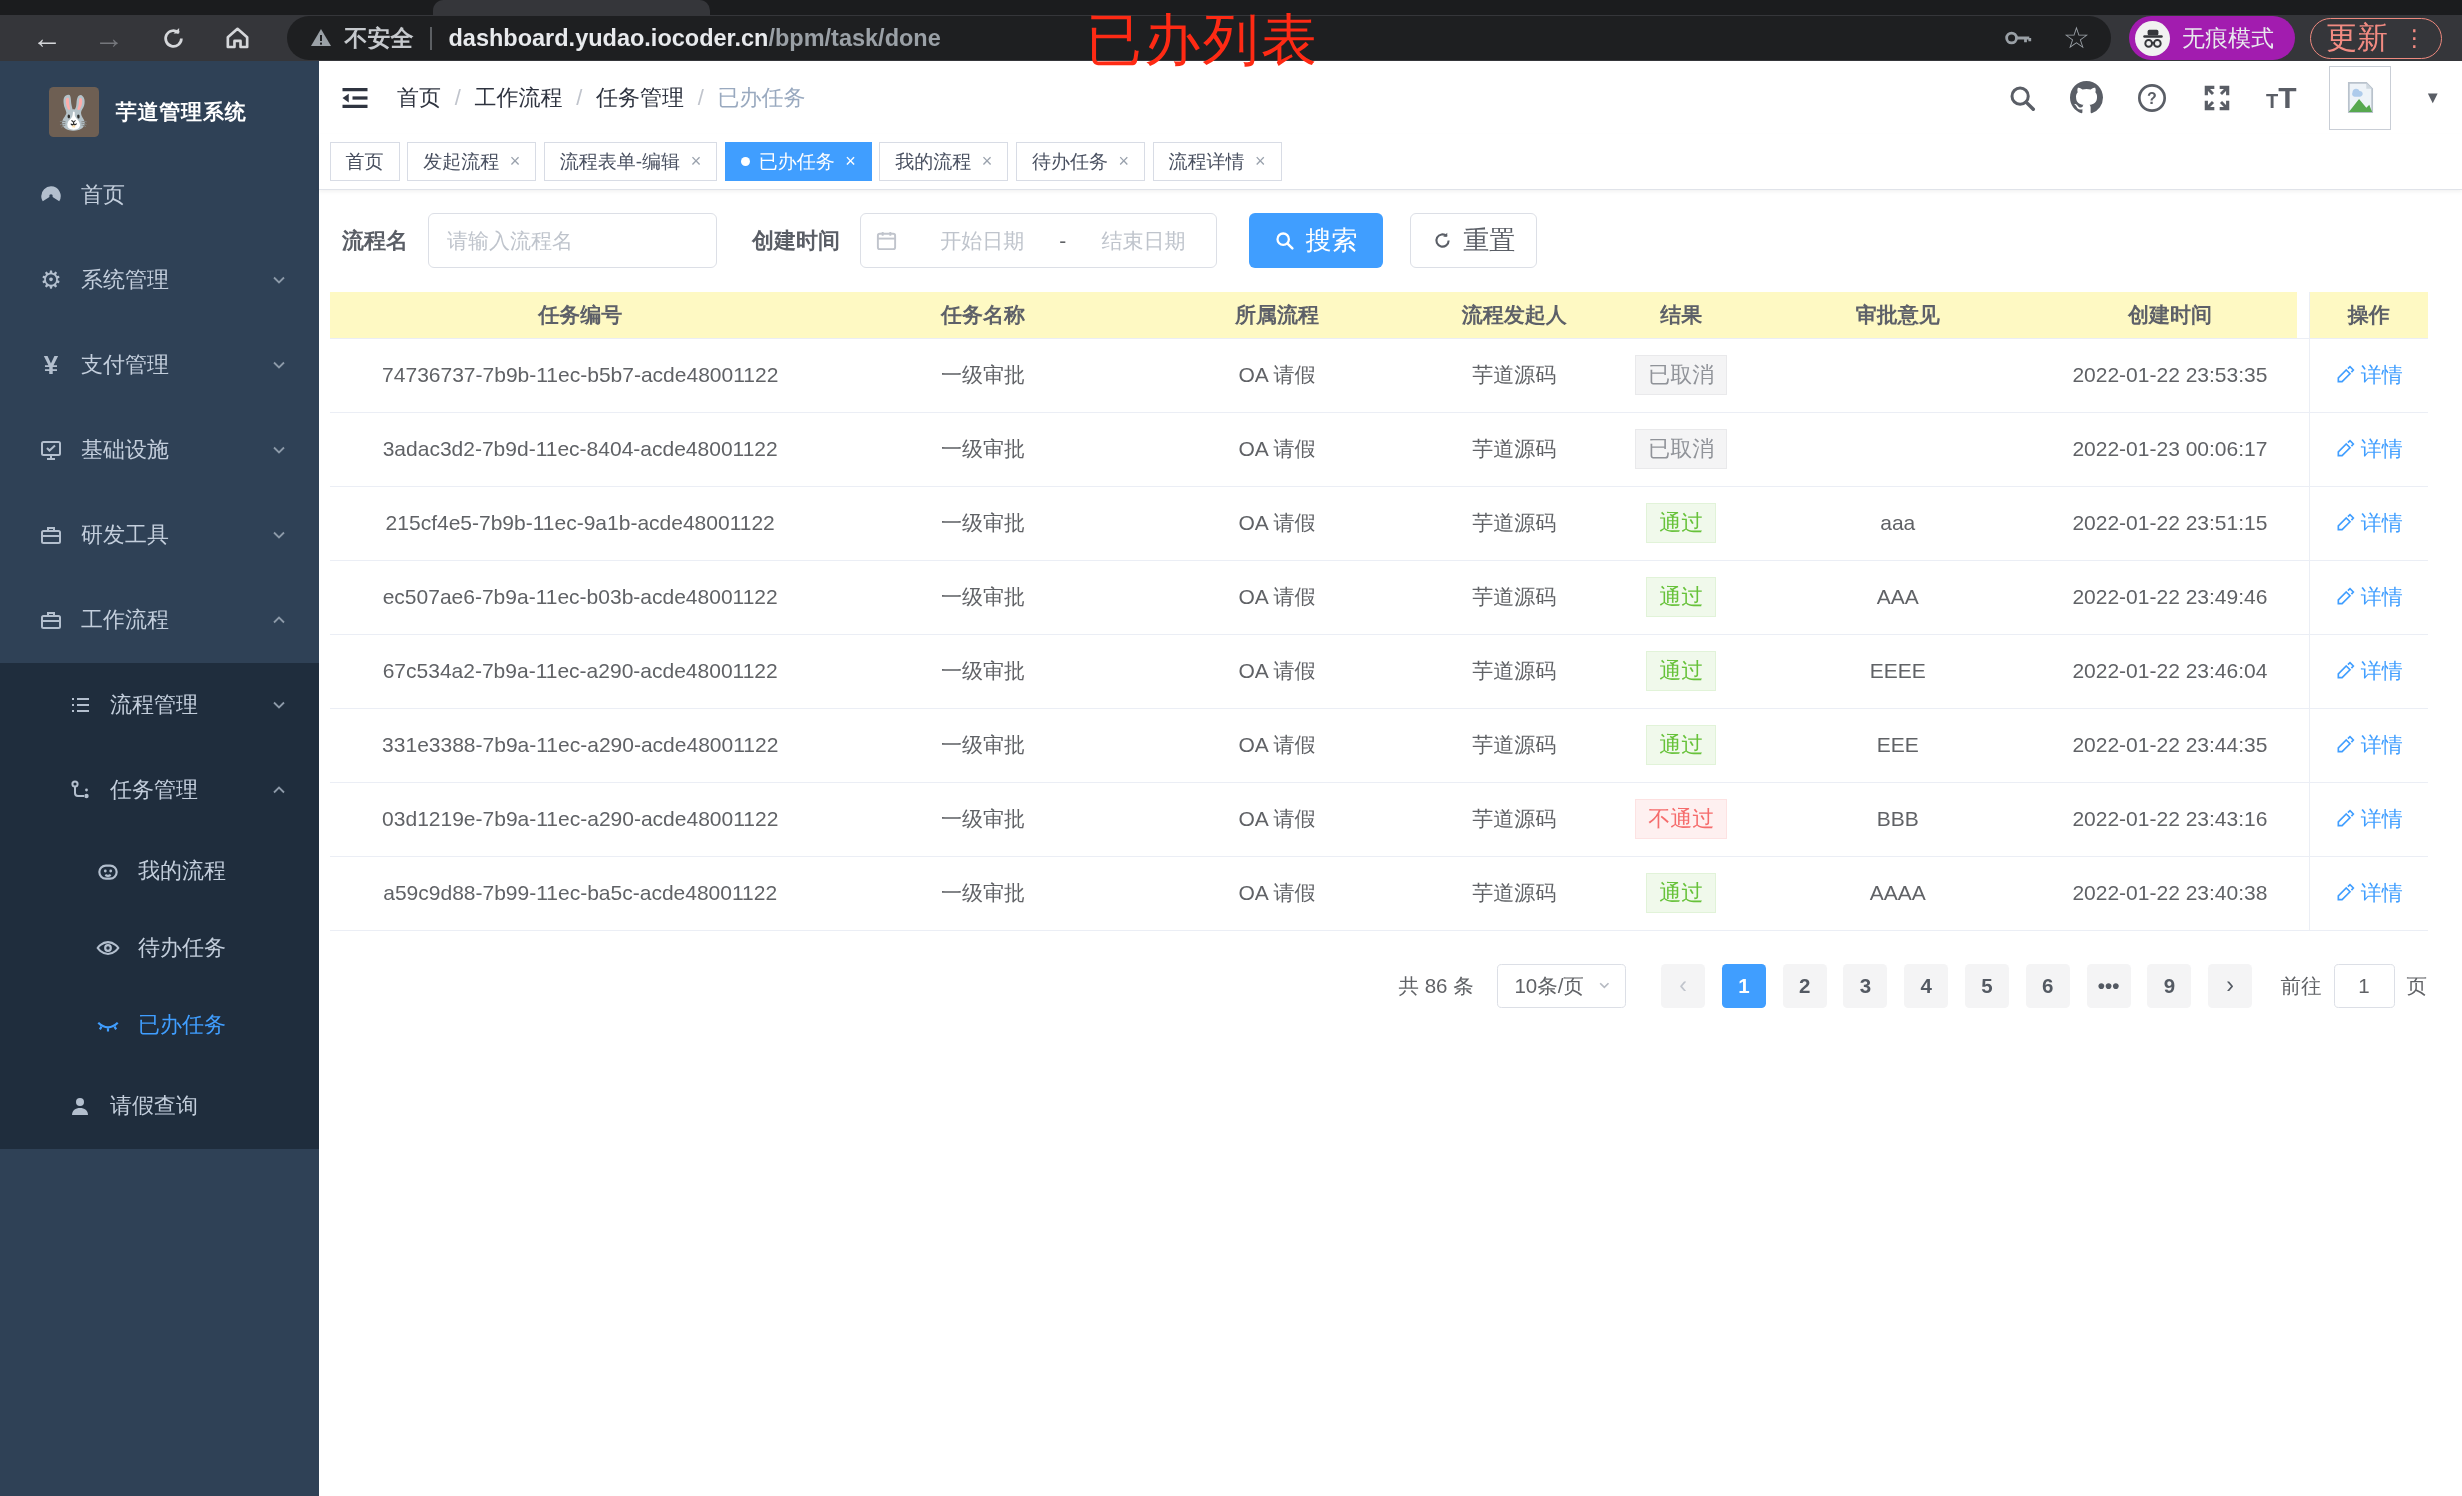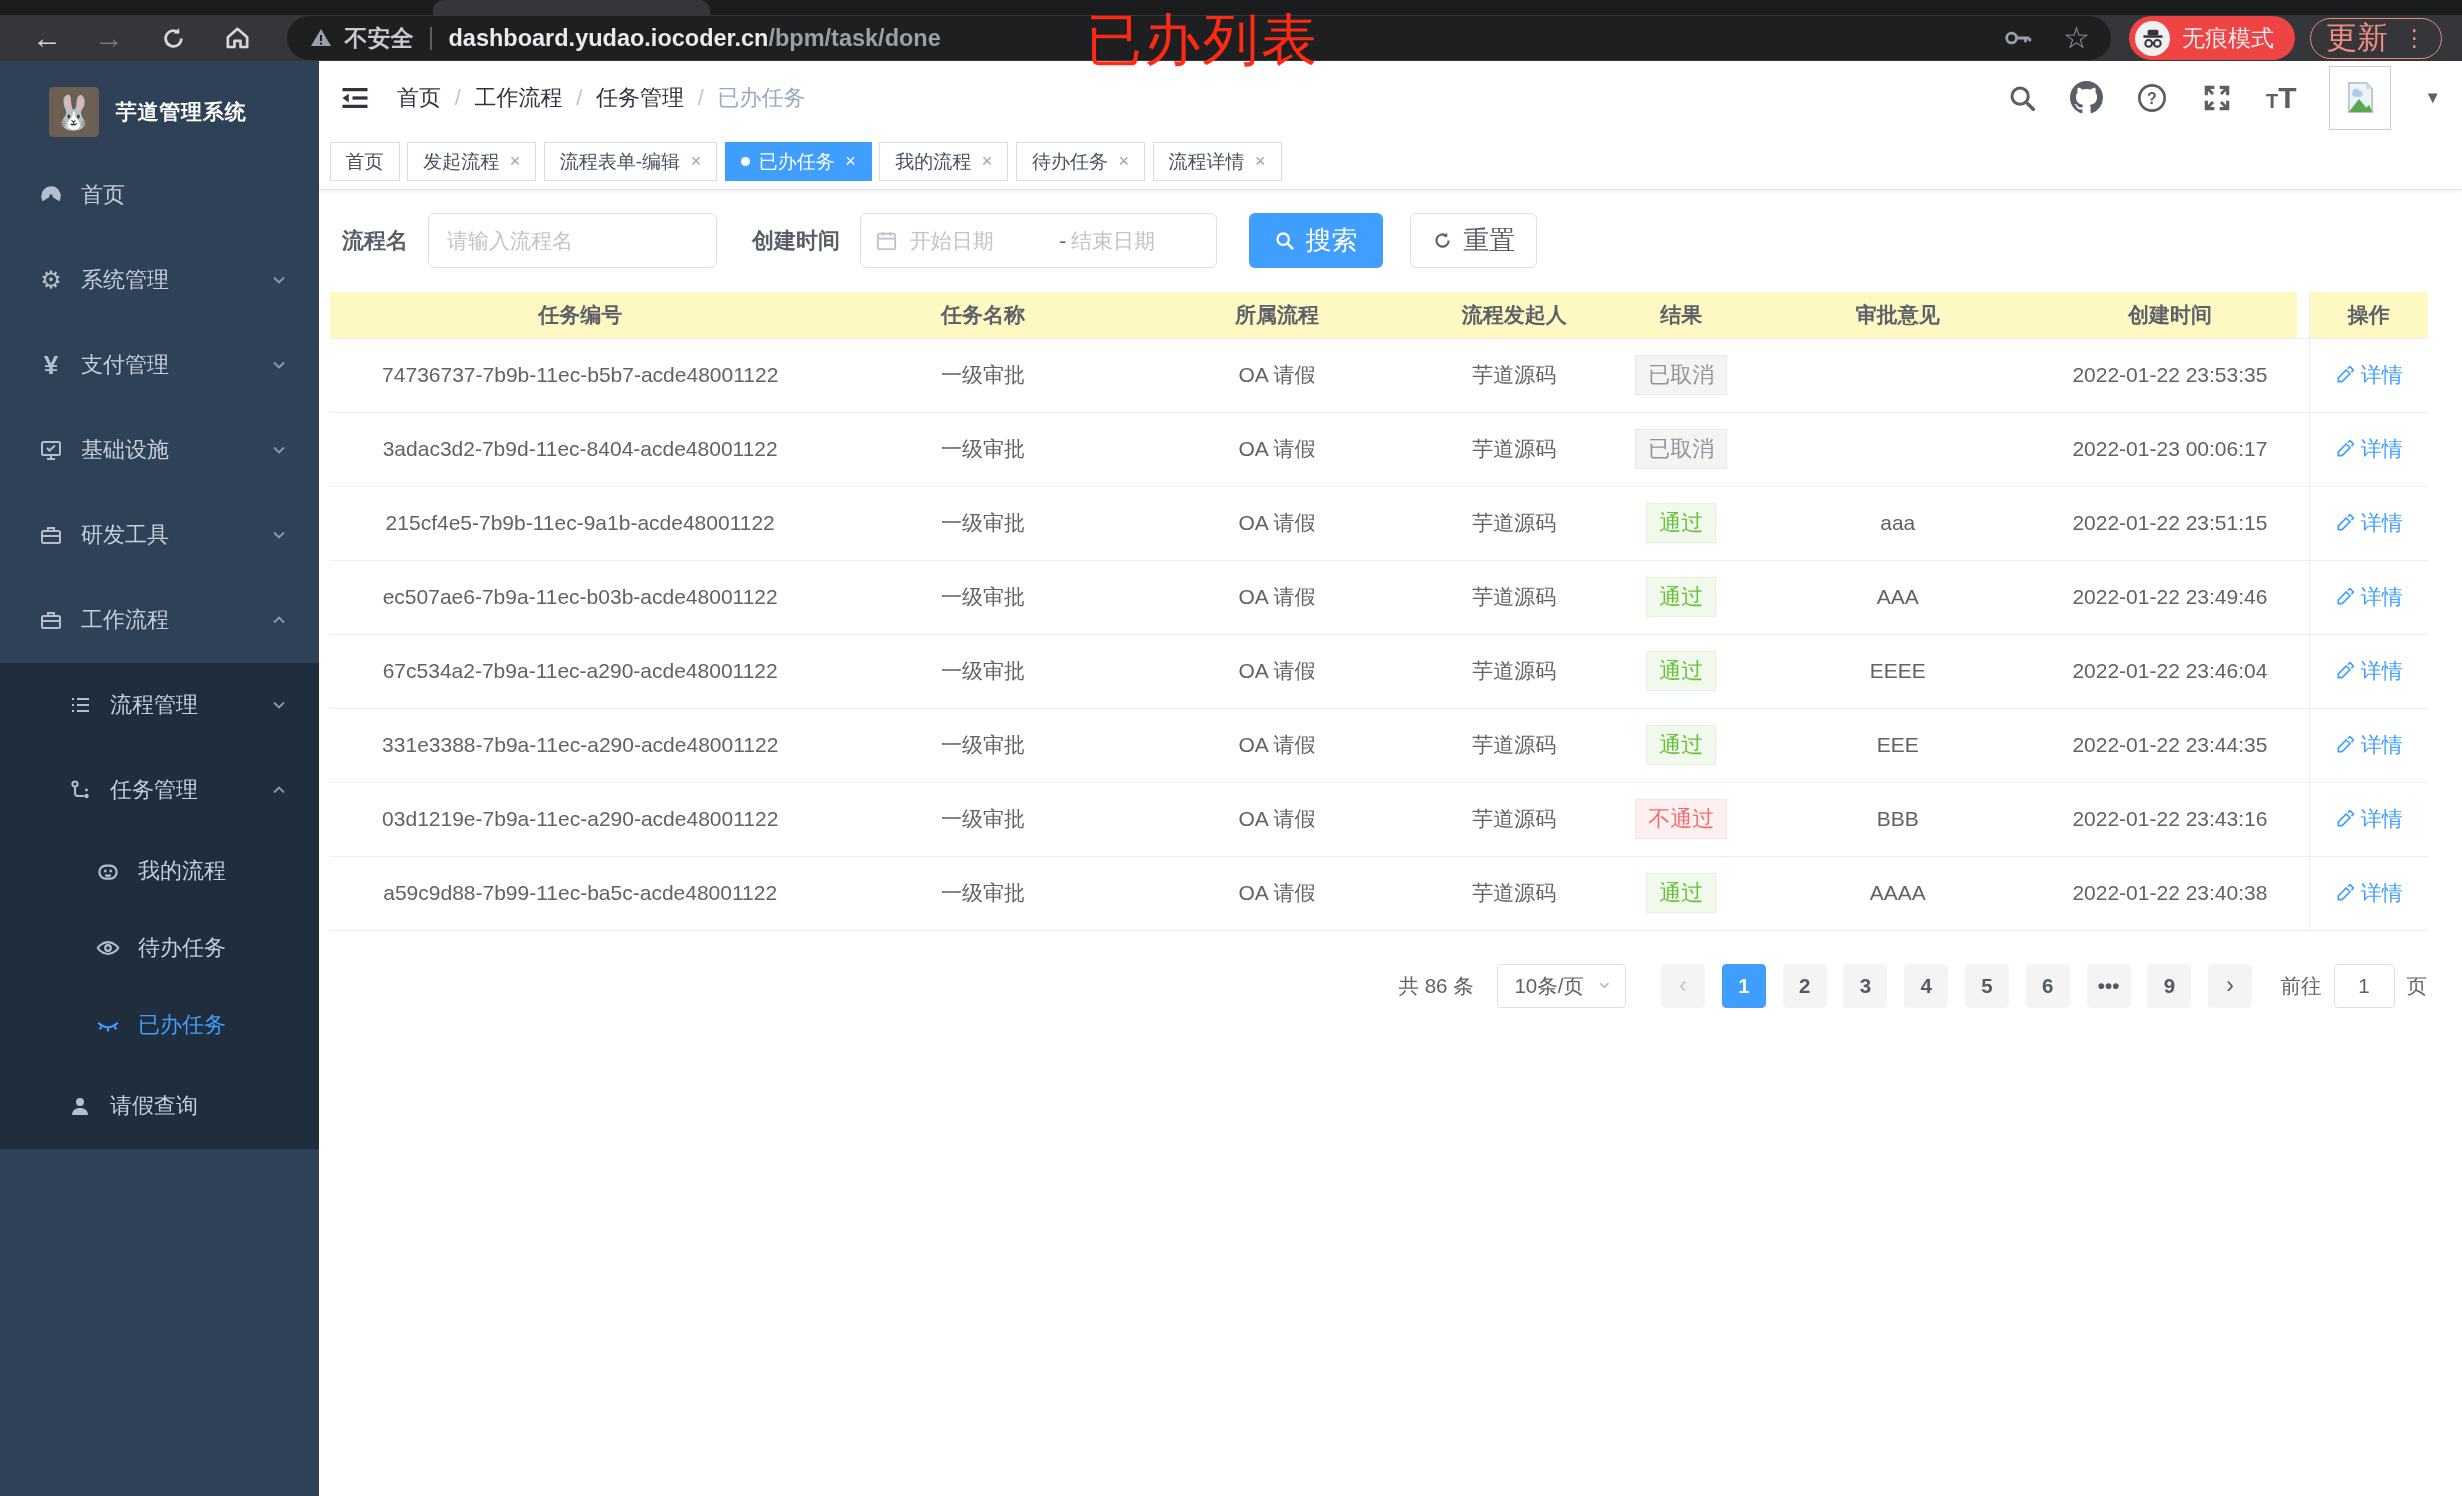--- a/index.html
+++ b/index.html
@@ -13,21 +13,21 @@
   .chrome-bar { position:absolute; top:15px; left:0; right:0; height:46px; display:flex; align-items:center; }
   .nav-ic { color:#d5d7da; font-size:30px; line-height:1; margin-left:32px; }
   .nav-ic.dim { color:#75777c; }
   .url-pill { margin-left:35px; width:1861px; height:44px; background:#1e1f21; border-radius:22px; display:flex; align-items:center; padding:0 21px;font-weight:bold; }
   .warn-ic { flex:none; margin-right:10.6px; }
   .sec-label { color:#c6c9cd; font-size:23px; }
   .url-div { width:1.5px; height:23px; background:#5c5f63; margin:0 16.7px; }
   .url-text { font-size:23.5px; color:#e8eaed; white-space:nowrap; }
   .url-text .path { color:#9aa0a6; }
   .pill-right { margin-left:auto; display:flex; align-items:center; gap:30px; }
-  .incog-chip { margin-left:18px; height:44px; border-radius:22px; background:#ef4444; display:flex; align-items:center; gap:12px; padding:0 21px 0 6px; flex:none; }
+  .incog-chip { margin-left:18px; height:44px; border-radius:22px; background:#a21caf; display:flex; align-items:center; gap:12px; padding:0 21px 0 6px; flex:none; }
   .incog-circle { width:35px; height:35px; border-radius:50%; background:#f1f1f1; display:flex; align-items:center; justify-content:center; }
   .incog-label { color:#e8eaed; font-size:23px; white-space:nowrap; }
   .update-pill { margin:0 20px 0 15px; height:41px; border:1.5px solid #ee897e; border-radius:20.5px; color:#f28b82; display:flex; align-items:center; gap:15px; padding:0 15px; flex:none; }
   .update-label { font-size:31px; }
   .update-dots { font-size:23px; letter-spacing:0; }
   .annotation { position:absolute; top:3px; left:1086px; font-size:56px; color:#fe2a14; z-index:40; letter-spacing:2.3px; white-space:nowrap; }
 
   
   .app { display:flex; height:1435px; }
 
@@ -68,21 +68,21 @@
   .tab.active .close { color:#fff; }
 
   
   .filters { display:flex; align-items:center; margin:23px 0 24px 23px; font-size:22px; color:#5a5e66; }
   .f-label { font-weight:bold; color:#5a5e66; }
   .name-input { width:289px; height:55px; border:1.5px solid #dcdfe6; border-radius:6px; margin-left:20px; padding:0 18px; font-size:21px; color:#606266; font-family:inherit; }
   .name-input::placeholder { color:#bfc4cc; }
   .date-label { margin:0 20px 0 35px; }
   .date-range { width:357px; height:55px; border:1.5px solid #dcdfe6; border-radius:6px; display:flex; align-items:center; color:#bfc4cc; font-size:21px; }
   .date-range .cal { margin:0 12px 0 13.7px; display:flex; }
-  .date-range .ph { flex:1; }
+  .date-range .ph { flex:1; text-align:center; }
   .date-range .dsep { color:#606266; padding:0 4.6px; }
   .btn { height:55px; border-radius:6px; font-size:26px; display:flex; align-items:center; gap:10.6px; cursor:pointer; border:1.5px solid transparent; }
   .btn-primary { margin-left:32px; background:#409eff; color:#fff; padding:0 24px; }
   .btn-plain { margin-left:27px; background:#fff; color:#5a5e66; border-color:#dcdfe6; padding:0 21px; }
 
   
   table.grid { border-collapse:collapse; table-layout:fixed; width:2098px; margin-left:10.6px; }
   .grid th { height:46px; background:#fef9c3; color:#5d6068; font-size:21px; font-weight:bold; text-align:center; border-bottom:0.8px solid #ebeef5; }
   .grid th.gutter { background:#fff; }
   .grid td { height:74px; font-size:21px; color:#606266; text-align:center; border-bottom:0.8px solid #ebeef5; white-space:nowrap; overflow:hidden; }

